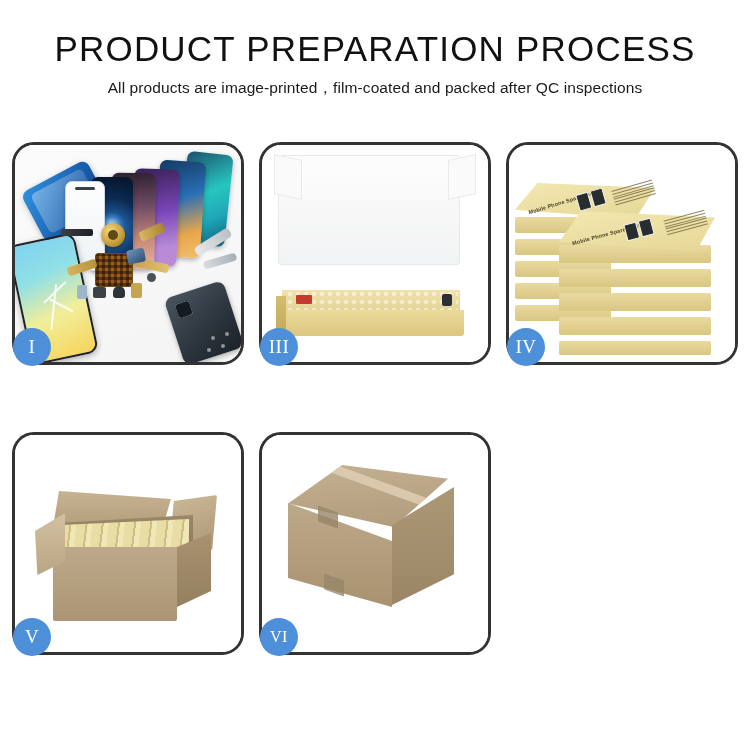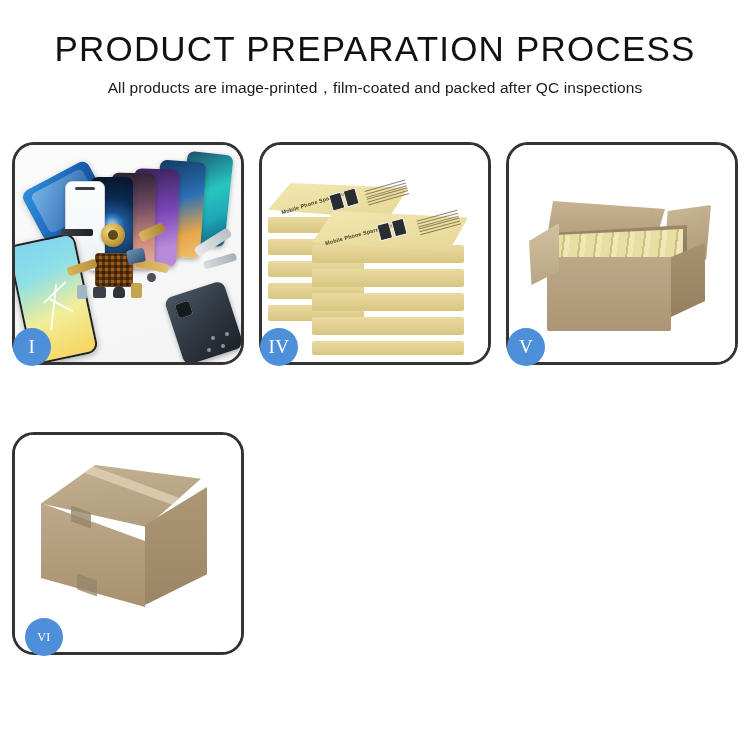--- a/index.html
+++ b/index.html
@@ -36,21 +36,21 @@
     position:absolute;inset:0;border-radius:19px;overflow:hidden;
     background:#fdfdfd;
   }
   .badge{
     position:absolute;left:-2px;bottom:-4px;width:38px;height:38px;
     border-radius:50%;background:#4d90d9;
     display:flex;align-items:center;justify-content:center;
     color:#ffffff;font-family:"Liberation Serif", serif;
     font-size:19px;letter-spacing:.5px;z-index:6;
   }
-  .badge.small{font-size:12px;margin-left:12px;}
+  .badge.small{font-size:16px;}
 
   
   .p1{background:linear-gradient(160deg,#fbfbfb 0%,#f4f4f4 100%);}
   .ph-fan{position:absolute;right:4px;top:6px;width:150px;height:118px;}
   .ph{position:absolute;border-radius:7px;box-shadow:0 2px 5px rgba(0,0,0,.3);}
   .ph.a{width:46px;height:92px;left:96px;top:2px;
         background:linear-gradient(150deg,#1d4f6b,#27c6c0 45%,#1fa7b8 70%,#0d5d77);
         transform:rotate(6deg);}
   .ph.b{width:46px;height:96px;left:70px;top:10px;
         background:linear-gradient(160deg,#123a63,#2b6fb5 40%,#e9a64a 75%,#f0c070);
@@ -280,20 +280,36 @@
         <div class="tool2"></div>
         <div class="screw s1"></div>
         <div class="screw s2"></div>
         <div class="screw s3"></div>
         <div class="screw s4"></div>
       </div>
       <div class="badge">I</div>
     </div>
 
 
+    <div class="panel">
+      <div class="panel-inner p3">
+        <div class="lid-back"></div>
+        <div class="lid-flap-l"></div>
+        <div class="lid-flap-r"></div>
+        <div class="box3">
+          <div class="box3-top"></div>
+          <div class="scr3">
+            <div class="scr3-label"></div>
+          </div>
+          <div class="box3-front"></div>
+          <div class="box3-side"></div>
+        </div>
+      </div>
+      <div class="badge">III</div>
+    </div>
 
     <div class="panel">
       <div class="panel-inner p4">
         <div class="stack">
 
           <div class="bx bx-front" style="left:0;top:58px;width:96px;height:16px;"></div>
           <div class="bx bx-front" style="left:0;top:80px;width:96px;height:16px;"></div>
           <div class="bx bx-front" style="left:0;top:102px;width:96px;height:16px;"></div>
           <div class="bx bx-front" style="left:0;top:124px;width:96px;height:16px;"></div>
           <div class="bx bx-front" style="left:0;top:146px;width:96px;height:16px;"></div>

